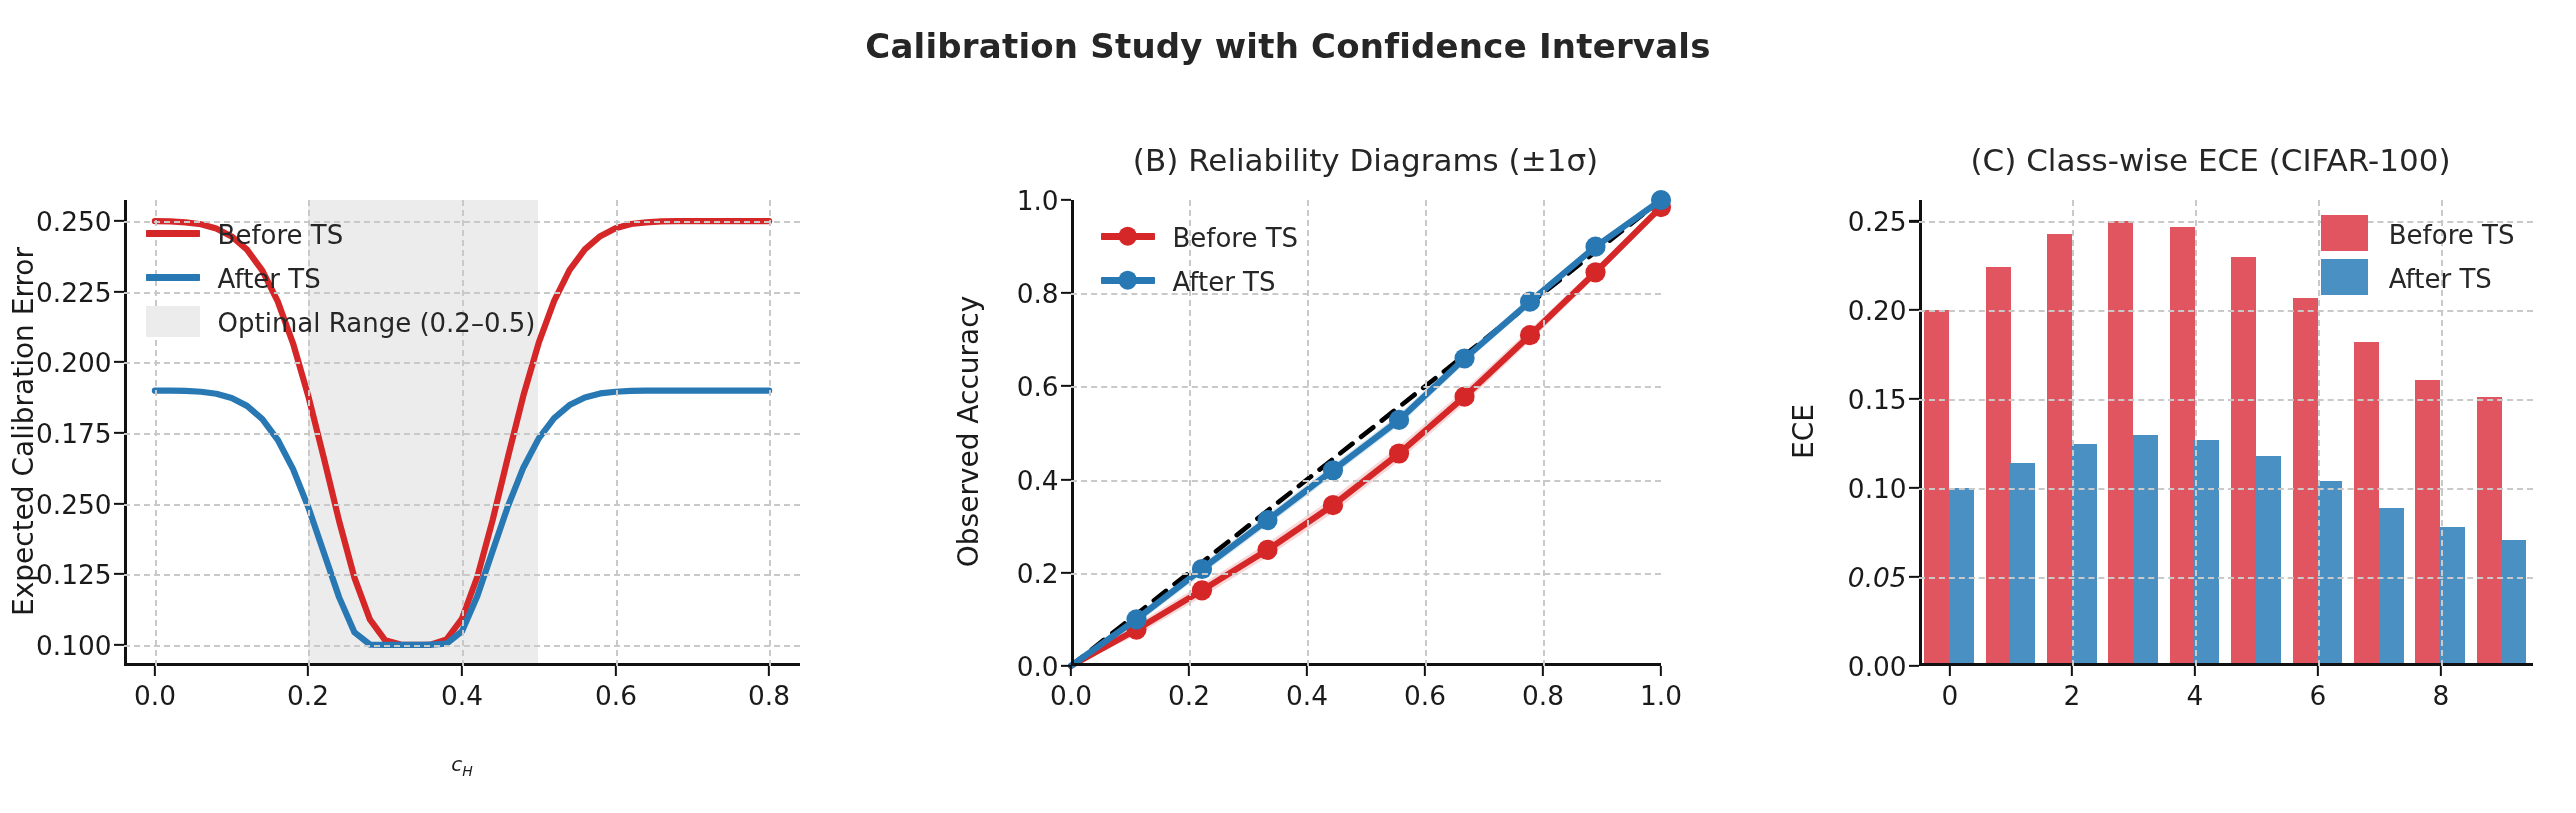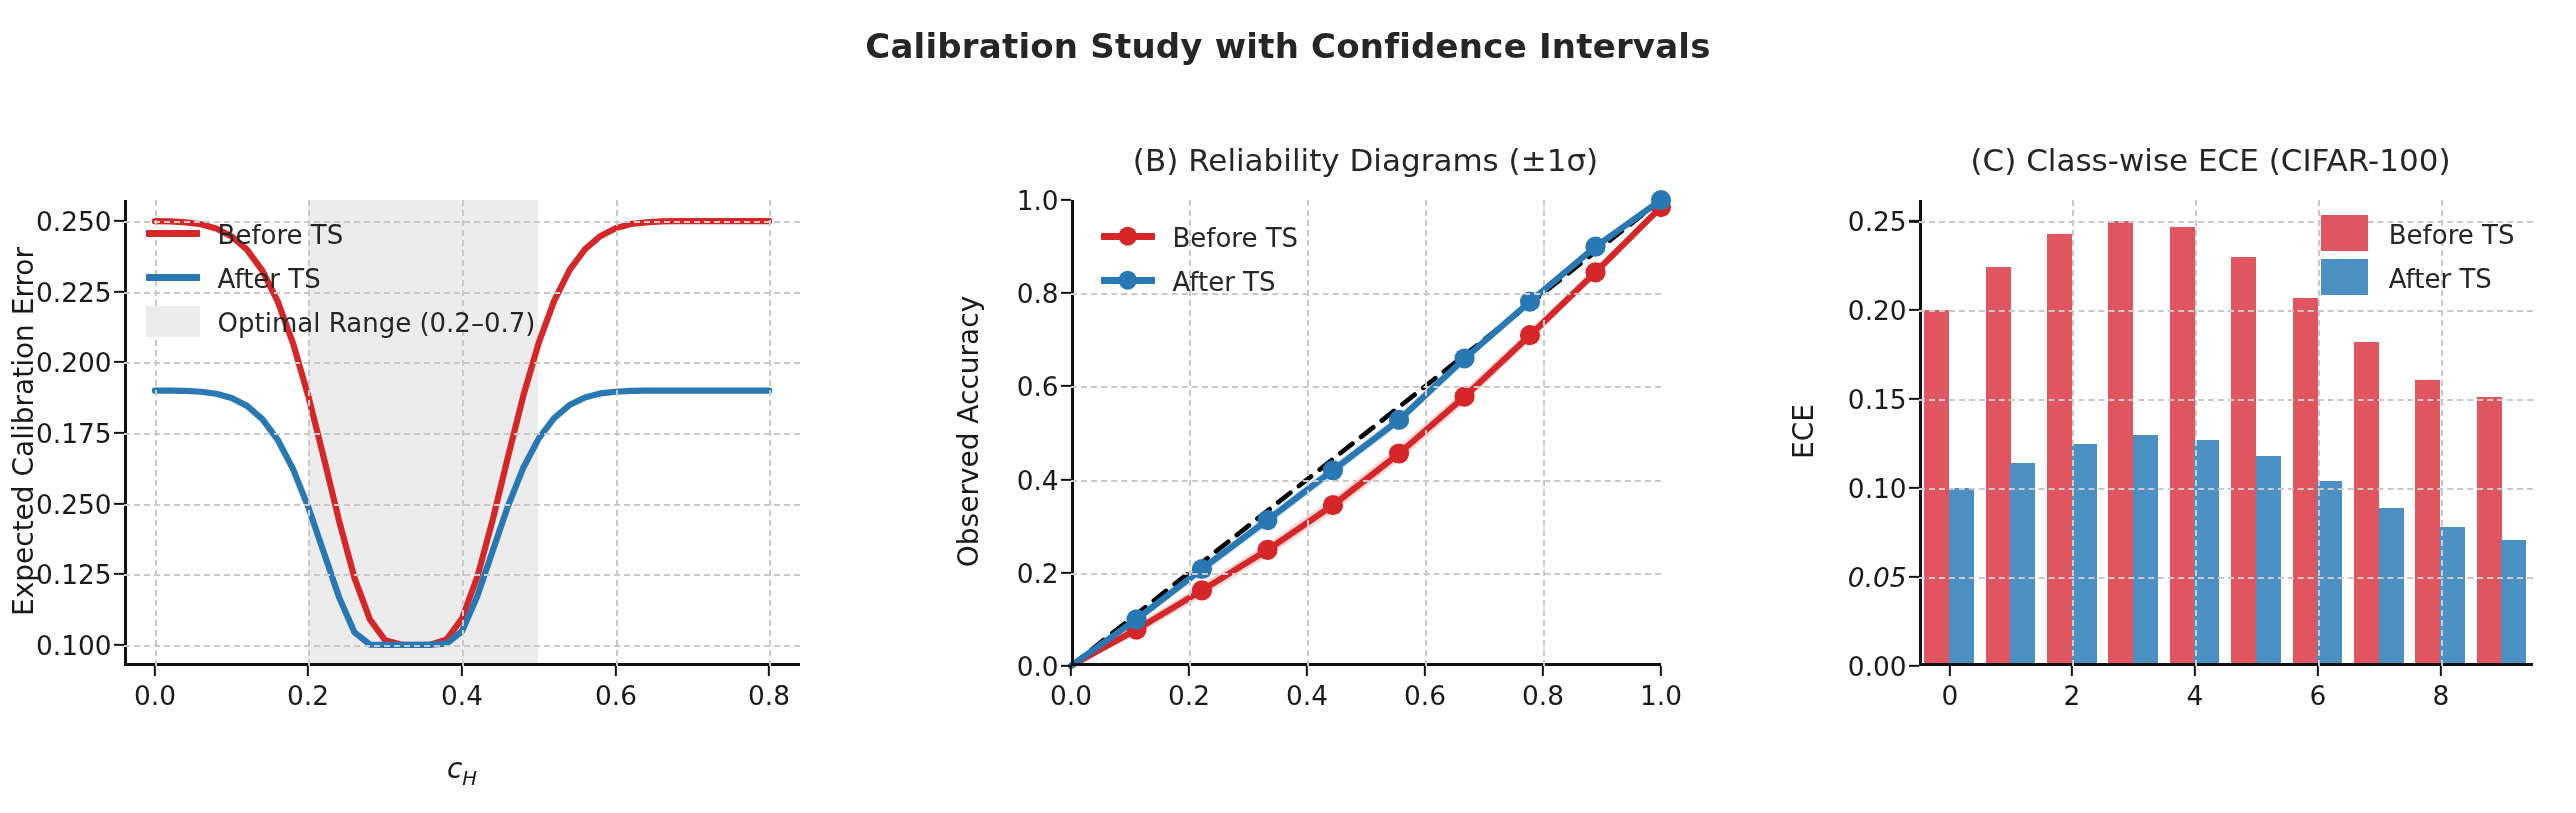--- a/index.html
+++ b/index.html
@@ -34,21 +34,21 @@
   }
   .tick-y-mark{position:absolute;right:100%;width:10px;height:2.3px;background:#111111;transform:translateY(-50%);}
   .tick-x{
     position:absolute;top:calc(100% + 14px);transform:translateX(-50%);
     font-size:26.4px;color:#1a1a1a;white-space:nowrap;
   }
   .tick-x-mark{position:absolute;top:100%;height:10px;width:2.3px;background:#111111;transform:translateX(-50%);}
 
   .xlabel{
     position:absolute;left:0;width:100%;text-align:center;
-    font-size:28px;color:#1a1a1a;white-space:nowrap;
+    font-size:20px;color:#1a1a1a;white-space:nowrap;
   }
   .ylabel{
     position:absolute;transform-origin:center center;transform:rotate(-90deg);
     font-size:28px;color:#1a1a1a;white-space:nowrap;text-align:center;
   }
 
   
   .legend{position:absolute;display:flex;flex-direction:column;gap:0px;z-index:9;}
   .legend-row{display:flex;align-items:flex-start;height:44px;}
   .legend-key{width:61px;height:26.4px;display:flex;align-items:center;justify-content:center;margin-right:14px;flex:0 0 61px;}
@@ -99,21 +99,21 @@
         <div class="legend-row">
           <span class="legend-key">
               <span class="legend-line" id="lgA1" style="background: rgb(40, 120, 180);"></span>
             </span>
           <span class="legend-label">After TS</span>
         </div>
         <div class="legend-row">
           <span class="legend-key">
               <span class="legend-patch" id="lgA2" style="background: rgb(236, 236, 236);"></span>
             </span>
-          <span class="legend-label">Optimal Range (0.2–0.7)</span>
+          <span class="legend-label">Optimal Range (0.2–0.5)</span>
         </div>
       </div>
     <div class="gridline-h" style="top: 445px;"></div>
         <div class="tick-y-mark" style="top: 445px;"></div>
         <div class="tick-y" style="top: 445px;">0.100</div>
         <div class="gridline-h" style="top: 374px;"></div>
         <div class="tick-y-mark" style="top: 374px;"></div>
         <div class="tick-y" style="top: 374px;">0.125</div>
         <div class="gridline-h" style="top: 304px;"></div>
         <div class="tick-y-mark" style="top: 304px;"></div>

